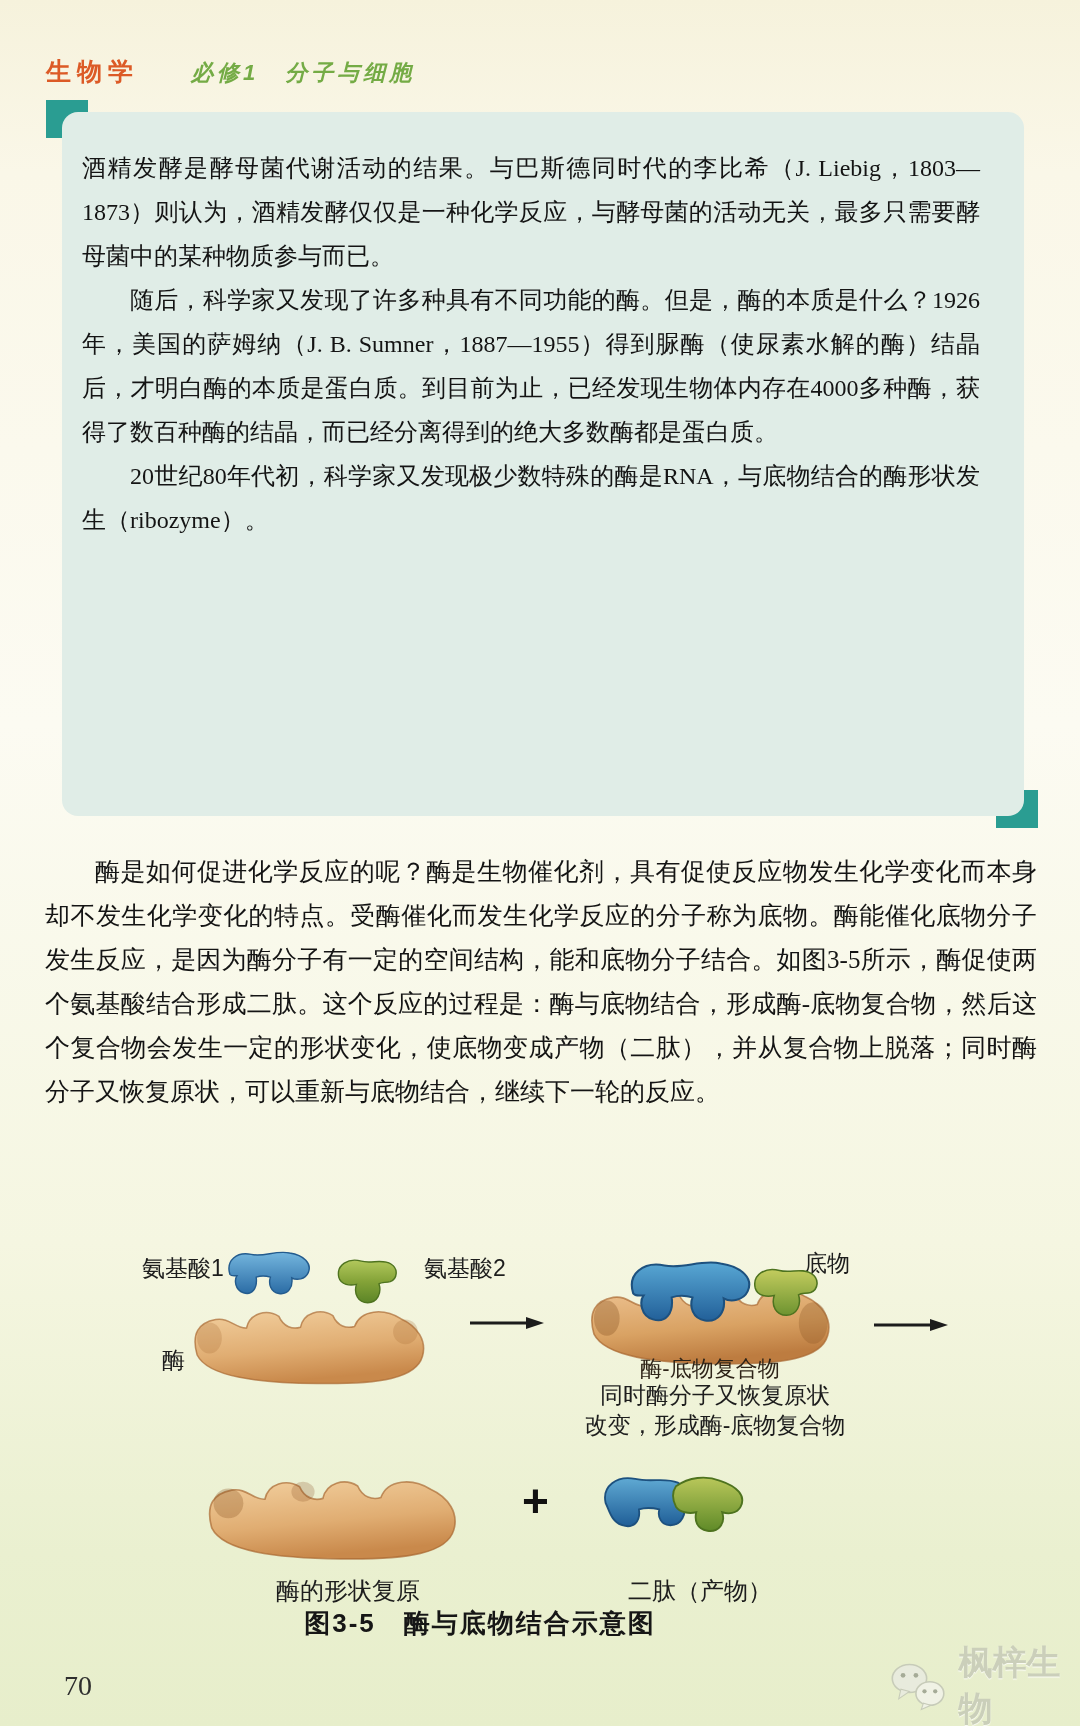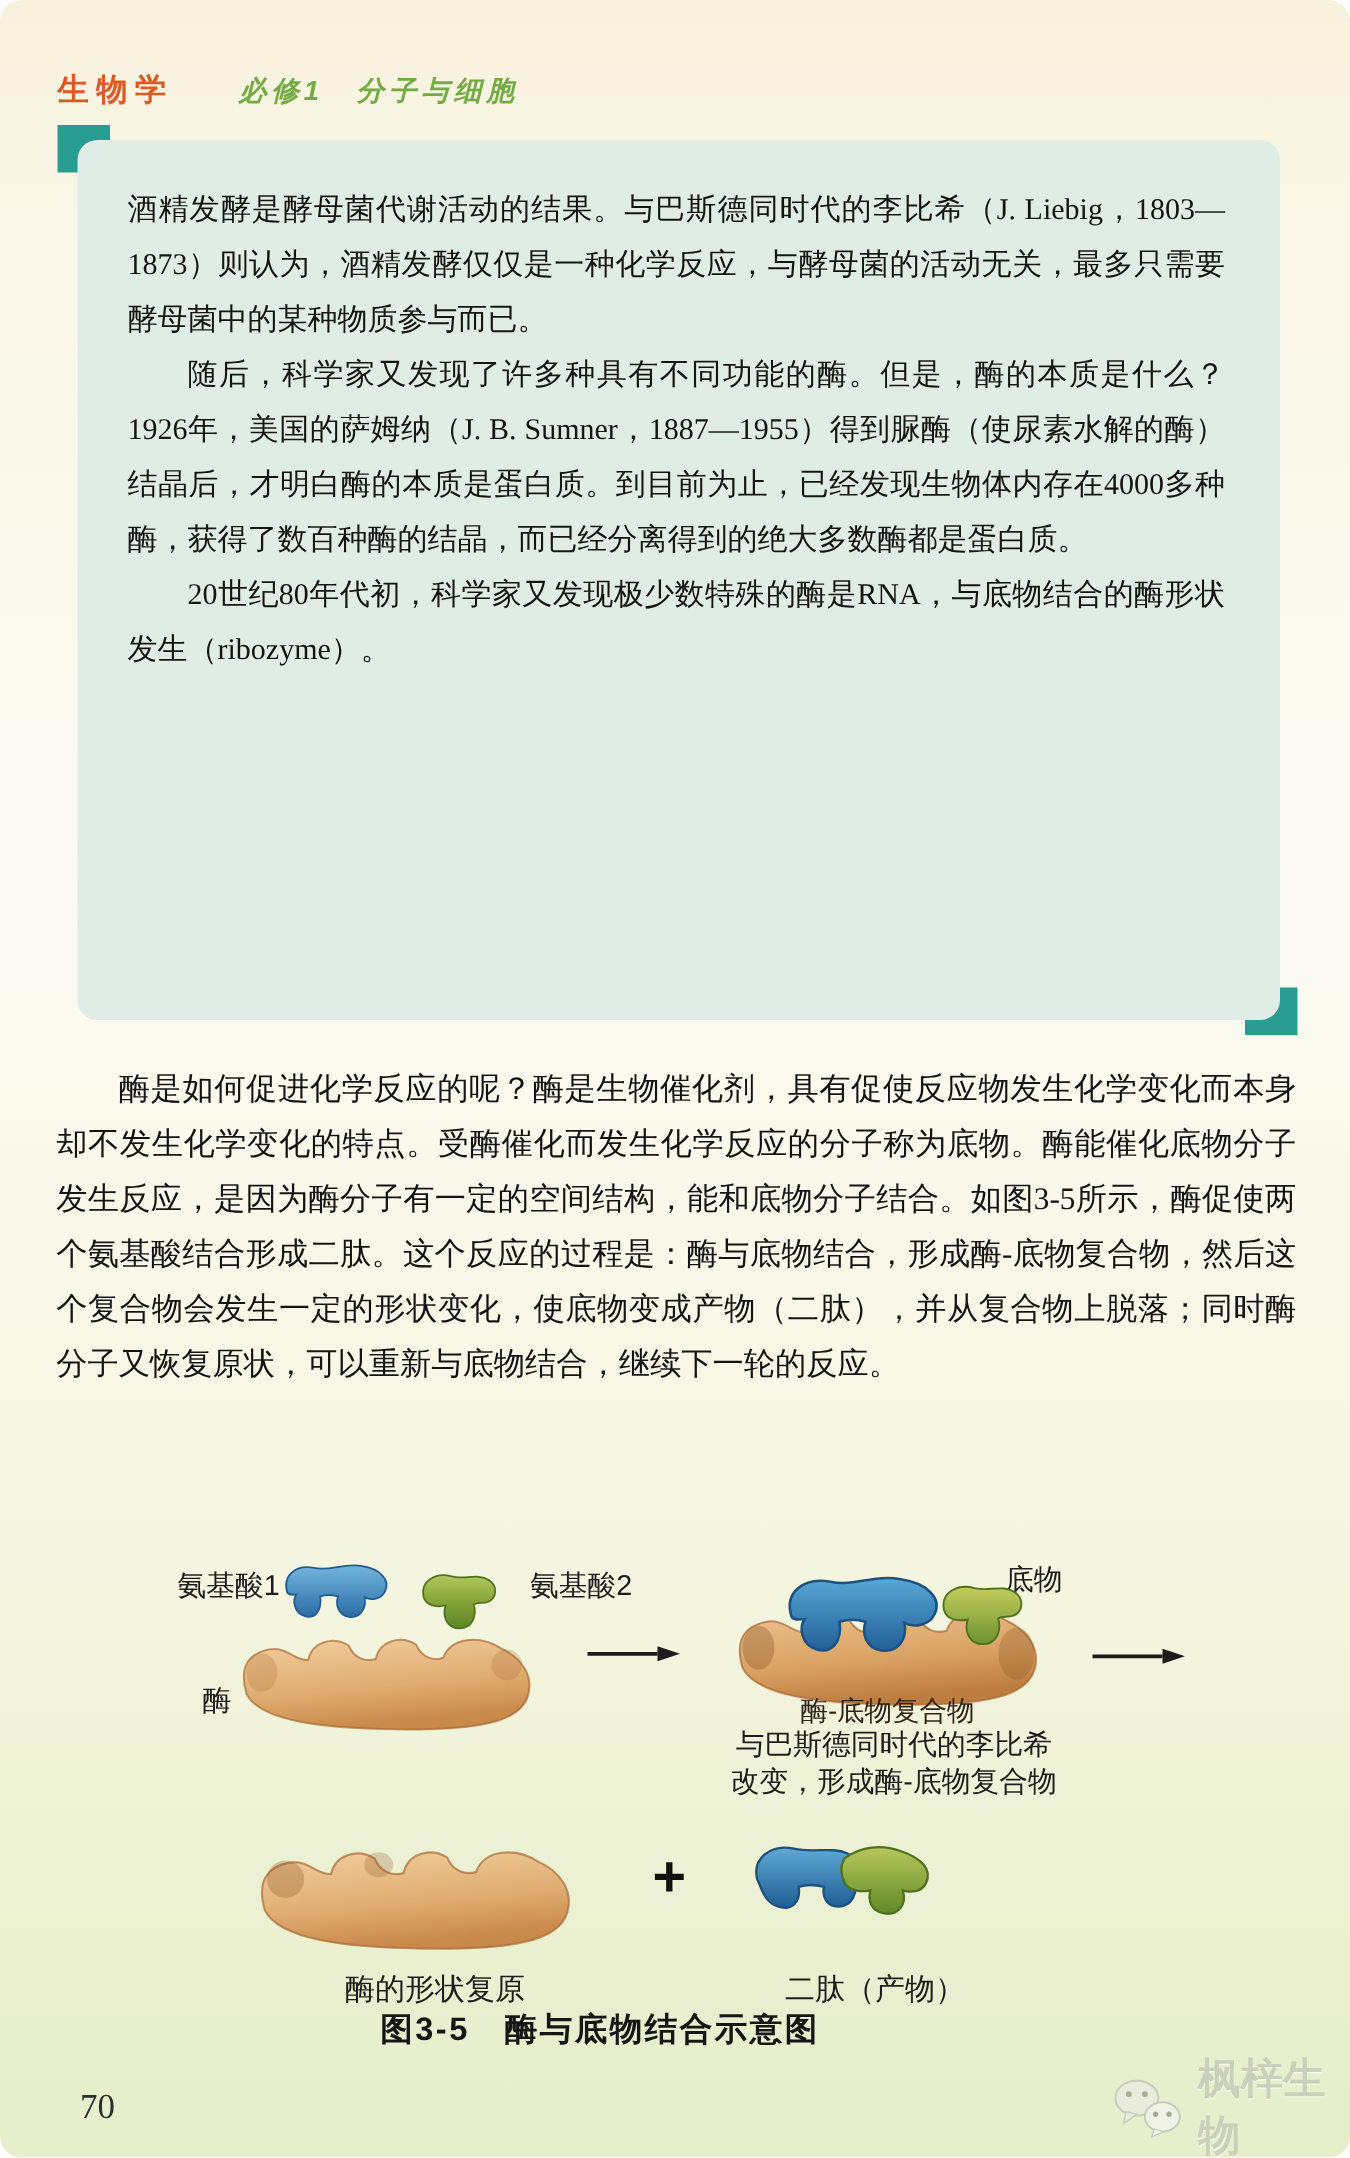--- a/index.html
+++ b/index.html
@@ -3,35 +3,34 @@
 <meta charset="utf-8">
 <style>
   html,body{margin:0;padding:0;}
   .page{
     position:relative;
     width:1080px;height:1726px;
     overflow:hidden;
     background:linear-gradient(180deg,#f6f2dc 0%,#faf7e8 10%,#fcfbf2 42%,#f5f6e1 72%,#eaf0d0 90%,#e7eecb 100%);
     font-family:"Liberation Serif","DejaVu Serif",serif;
     color:#1c1c1c;
-    border-radius:17px;
   }
   
   .header{position:absolute;left:46px;top:20px;display:flex;align-items:baseline;
     font-family:"Liberation Sans","DejaVu Sans",sans-serif;}
   .book-title{font-size:25px;font-weight:bold;color:#dc5a26;letter-spacing:6px;}
   .module-title{font-size:22px;font-style:italic;color:#74ab45;margin-left:52px;letter-spacing:4px;font-weight:bold;margin-top:38px;}
   
   .corner{position:absolute;background:#2a9d92;z-index:1;}
   .corner.tl{left:46px;top:100px;width:42px;height:38px;}
   .corner.br{left:996px;top:790px;width:42px;height:38px;}
   .history-box{
     position:absolute;left:62px;top:112px;width:962px;height:704px;
     background:#e0ede7;border-radius:16px;z-index:2;
-    box-sizing:border-box;padding:34px 44px 0 40px;
+    box-sizing:border-box;padding:34px 44px 0 20px;
   }
   .history-box p{
     margin:0;font-size:24px;line-height:44px;text-align:justify;
     text-indent:2em;color:#141414;
   }
   .history-box p.no-indent{text-indent:0;}
   
   .body-text{position:absolute;left:45px;top:850px;width:992px;}
   .body-text p{margin:0;font-size:25px;line-height:44px;text-align:justify;text-indent:2em;color:#141414;}
   
@@ -147,21 +146,21 @@
       <path d="M10,44 C4,24 20,12 40,16 C58,20 74,10 94,14 C114,17 126,29 120,42 C116,51 104,53 97,49 C99,62 92,73 79,71 C67,69 64,57 67,48 C60,46 53,46 47,48 C49,64 41,74 29,70 C17,66 16,52 20,46 C15,46 12,47 10,44 Z" fill="url(#blg2)" stroke="#1d517f" stroke-width="2"></path>
     </g>
     <g transform="translate(212,22) scale(0.95)">
       <path d="M10,36 C6,18 24,8 42,13 C56,17 72,9 84,17 C95,24 93,38 83,42 C77,44 71,42 67,45 C71,58 65,72 51,72 C37,72 31,59 35,46 C26,48 13,47 10,36 Z" fill="url(#grg2)" stroke="#4e731f" stroke-width="2"></path>
     </g>
   </svg>
 
   <div class="fig-overlay-label" style="left:585px;top:1334px;width:250px;">酶-底物复合物</div>
 
   <div class="fig-caption-2line">
-    <div>与巴斯德同时代的李比希</div>
+    <div>同时酶分子又恢复原状</div>
     <div>改变，形成酶-底物复合物</div>
   </div>
 
   <svg class="fig-art" style="left:872px;top:1316px;" width="78" height="18" viewBox="0 0 78 16">
     <line x1="2" y1="8" x2="58" y2="8" stroke="#1c1c1c" stroke-width="3"></line>
     <polygon points="58,2 76,8 58,14" fill="#1c1c1c"></polygon>
   </svg>
 
   <svg class="fig-art" style="left:194px;top:1452px;" width="276" height="116" viewBox="0 0 330 140">
     <defs>

